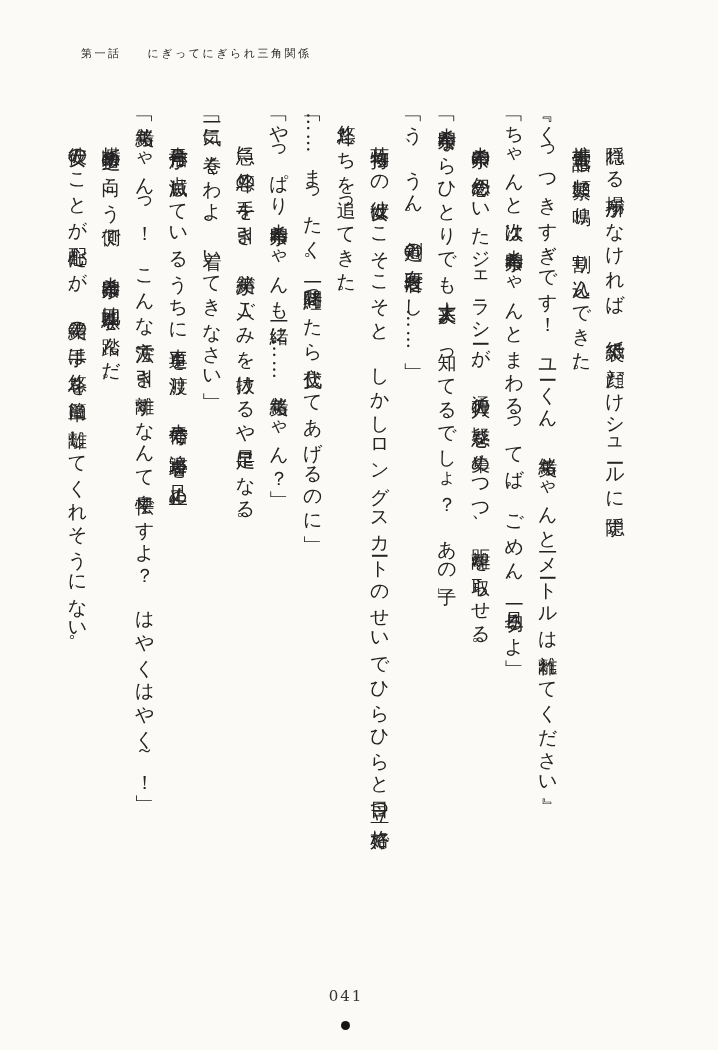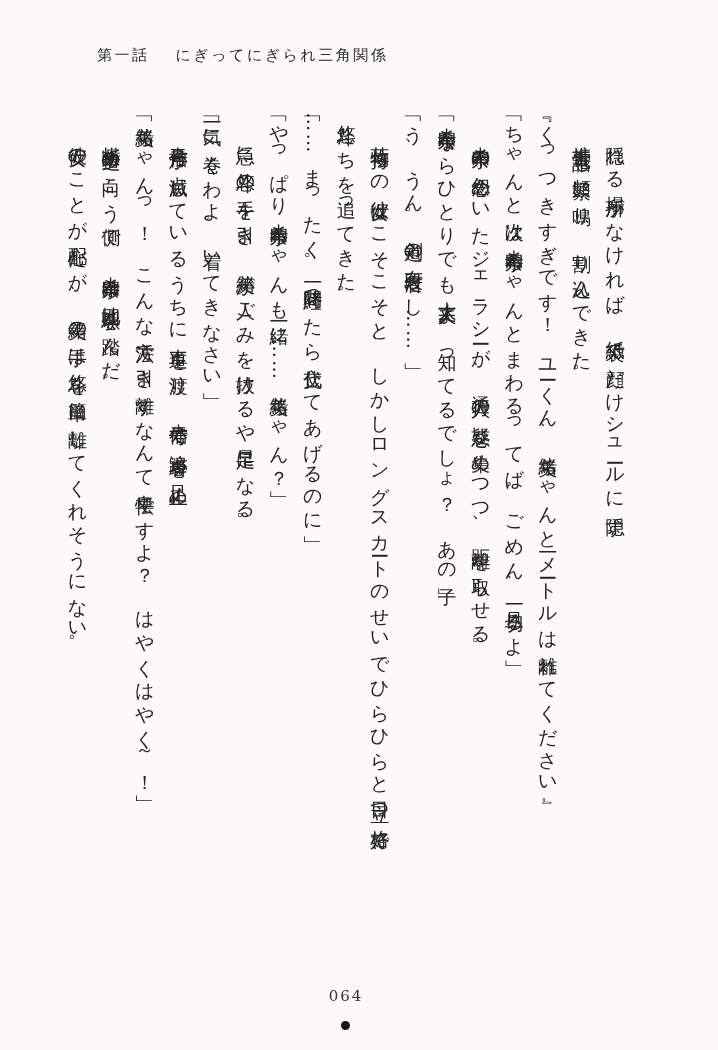--- a/index.html
+++ b/index.html
@@ -15,23 +15,23 @@
     font-family: "DejaVu Serif", "Liberation Serif", serif;
     color: #242424;
   }
   .page {
     position: absolute;
     inset: 0;
   }
   
   .header {
     position: absolute;
-    left: 97px;
+    left: 81px;
     top: 46px;
-    font-size: 15px;
+    font-size: 11px;
     letter-spacing: 2.5px;
     white-space: nowrap;
     color: #2a2a2a;
   }
   .header .chapter {
     margin-right: 26px;
   }
   
   .text-area {
     position: absolute;
@@ -91,16 +91,16 @@
     <p>「……まったく。一時間経ったら交代してあげるのに」</p>
     <p>「やっぱり由希奈ちゃんも一緒に……美緒ちゃん？」</p>
     <p>　急に悠斗の手を引き、美緒が人ごみを抜けるや早足になる。</p>
     <p>「一気に巻くわよ。着いてきなさい」</p>
     <p>　青信号が点滅しているうちに車道を渡り、赤信号で追跡者を足止め。</p>
     <p>「美緒ちゃんっ！　こんな方法で引き離すなんて卑怯ですよ？　はやくはやく～！」</p>
     <p>　横断歩道の向こう側で、由希奈は地団駄を踏んだ。</p>
     <p>　彼女のことが心配だが、美緒の手は悠斗を簡単に離してくれそうにない。</p>
   </div>
 
-  <div class="page-num">064</div>
+  <div class="page-num">041</div>
   <div class="page-dot"></div>
 
 </div>
 
 </body></html>

